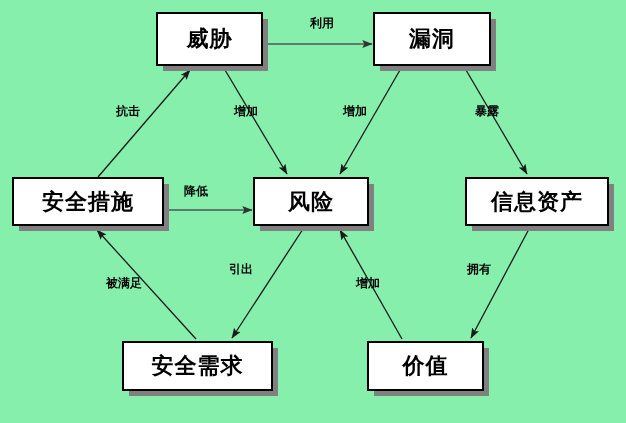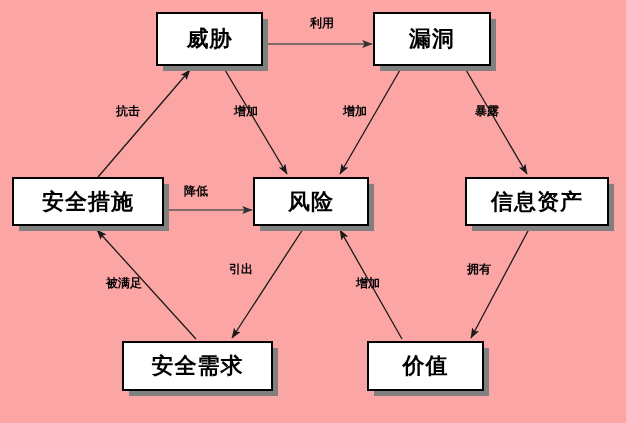--- a/index.html
+++ b/index.html
@@ -10,21 +10,21 @@
   body {
     width: 626px;
     height: 423px;
     overflow: hidden;
     font-family: "DejaVu Sans", "Liberation Sans", sans-serif;
   }
   #diagram-root {
     position: relative;
     width: 626px;
     height: 423px;
-    background: #fca5a5;
+    background: #86efac;
   }
   svg#diagram-svg {
     position: absolute;
     top: 0;
     left: 0;
     width: 626px;
     height: 423px;
     display: block;
   }
   .node-shadow {

